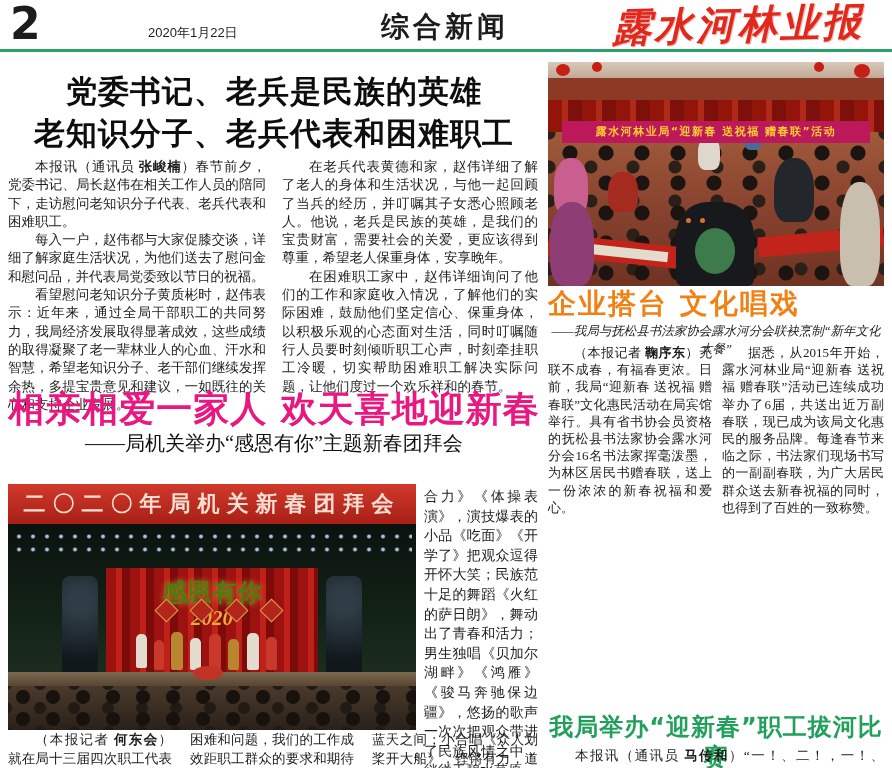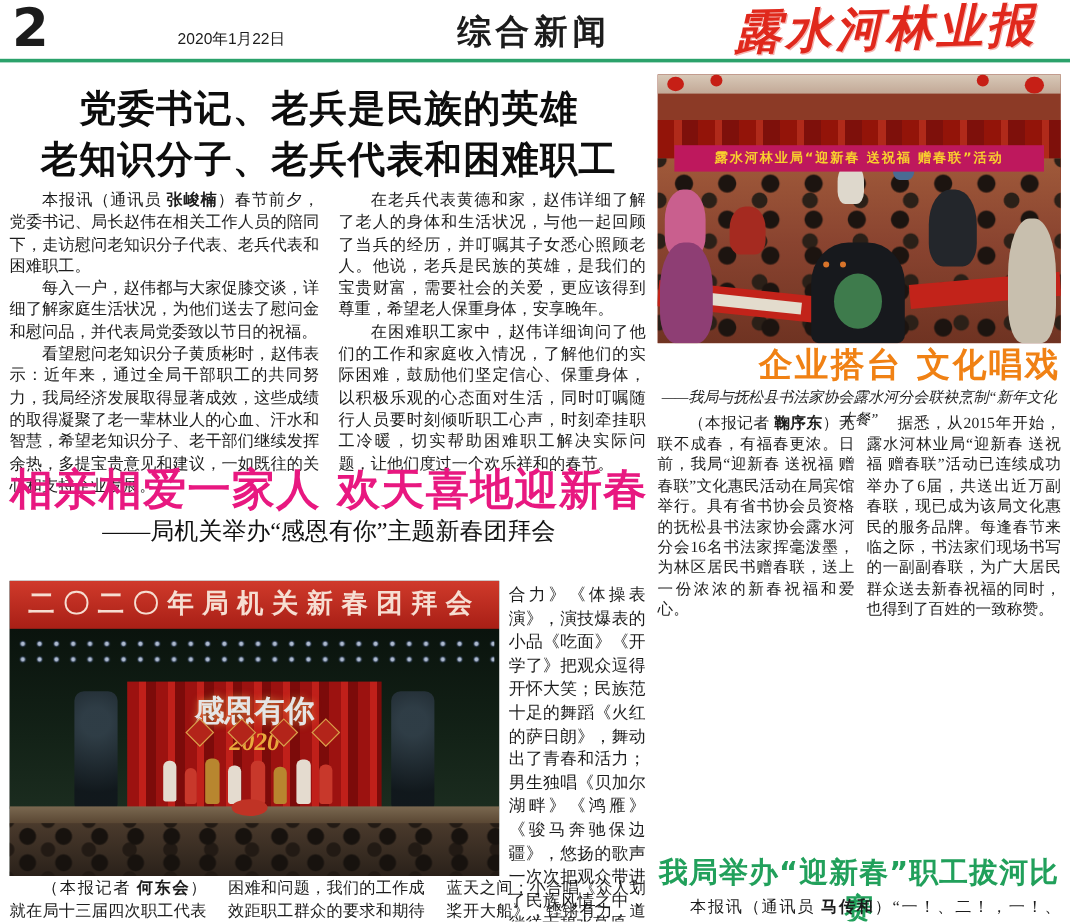--- a/index.html
+++ b/index.html
@@ -48,21 +48,21 @@
   .p1-lights{position:absolute;left:4px;top:46px;right:4px;height:26px;opacity:.85;
     background-image:radial-gradient(circle,rgba(215,228,255,.95) 1.3px,rgba(130,160,255,.3) 2.2px,transparent 3px);
     background-size:14px 13px;}
   .p1-truss{position:absolute;top:92px;width:36px;height:102px;border-radius:8px;opacity:.9;
     background:radial-gradient(circle at 50% 25%,#32404b 15%,#10161c 75%);}
   .p1-truss.left{left:54px;} .p1-truss.right{right:54px;}
   .p1-redcurtain{position:absolute;left:98px;top:84px;width:212px;height:106px;
     background:repeating-linear-gradient(90deg,#9c1210 0 10px,#c0201a 10px 16px,#7c0b0a 16px 24px);}
   .p1-stagetext{position:absolute;left:98px;top:92px;width:212px;text-align:center;
     font-family:"DejaVu Sans","Liberation Sans",sans-serif;font-weight:800;
-    font-size:25px;color:#e5e5e5;text-shadow:0 0 6px rgba(240,190,80,.6);}
+    font-size:25px;color:#4d7c0f;text-shadow:0 0 6px rgba(240,190,80,.6);}
   .p1-stageyear{position:absolute;left:98px;top:122px;width:212px;text-align:center;
     font-style:italic;font-weight:bold;font-size:21px;color:#e9a93d;}
   .p1-diamond{position:absolute;top:118px;width:15px;height:15px;background:#b3241a;
     border:1px solid #d8a14a;transform:rotate(45deg);}
   .p1-floor{position:absolute;left:0;top:188px;right:0;height:16px;
     background:linear-gradient(180deg,#7a6850,#55422f);}
   .p1-figs i{position:absolute;display:block;border-radius:5px 5px 2px 2px;}
   .p1-figs i:nth-of-type(1){left:128px;top:150px;width:11px;height:34px;background:#e4dbcf;}
   .p1-figs i:nth-of-type(2){left:146px;top:156px;width:10px;height:30px;background:#c8382b;}
   .p1-figs i:nth-of-type(3){left:163px;top:148px;width:12px;height:38px;background:#b8862f;}
@@ -121,21 +121,21 @@
   .p2-table{position:absolute;background:#c2231a;}
   .p2-table.t1{left:0px;top:178px;width:130px;height:22px;transform:rotate(6deg);}
   .p2-table.t2{left:210px;top:170px;width:126px;height:20px;transform:rotate(-5deg);}
   .p2-paper{position:absolute;left:40px;top:186px;width:80px;height:10px;background:#e3dccd;transform:rotate(6deg);}
   .p2-catperson{position:absolute;left:128px;top:140px;width:78px;height:84px;border-radius:40% 40% 8% 8%;background:#17191d;}
   .p2-cat{position:absolute;left:19px;top:26px;width:40px;height:46px;border-radius:50%;background:#3e7b4c;}
   .p2-cat-eye{position:absolute;top:16px;width:5px;height:5px;border-radius:50%;background:#d8742a;}
   .p2-cat-eye.e1{left:10px;} .p2-cat-eye.e2{left:24px;}
 
   
-  .a3-title{left:548px;top:288px;width:336px;text-align:right;
+  .a3-title{left:548px;top:288px;width:336px;text-align:left;
     font-family:"DejaVu Sans","Liberation Sans",sans-serif;font-weight:700;
     font-size:28px;line-height:32px;letter-spacing:2px;color:#f08114;}
   .a3-subtitle{left:548px;top:322px;width:336px;text-align:center;
     font-size:12.5px;line-height:18px;color:#222;font-style:italic;}
   .a3-col1{left:548px;top:344px;width:164px;}
   .a3-col2{left:722px;top:344px;width:162px;}
   .a3-col1 p,.a3-col2 p{font-size:13px;line-height:17.2px;}
 
   
   .a4-title{left:548px;top:712px;width:336px;text-align:center;

